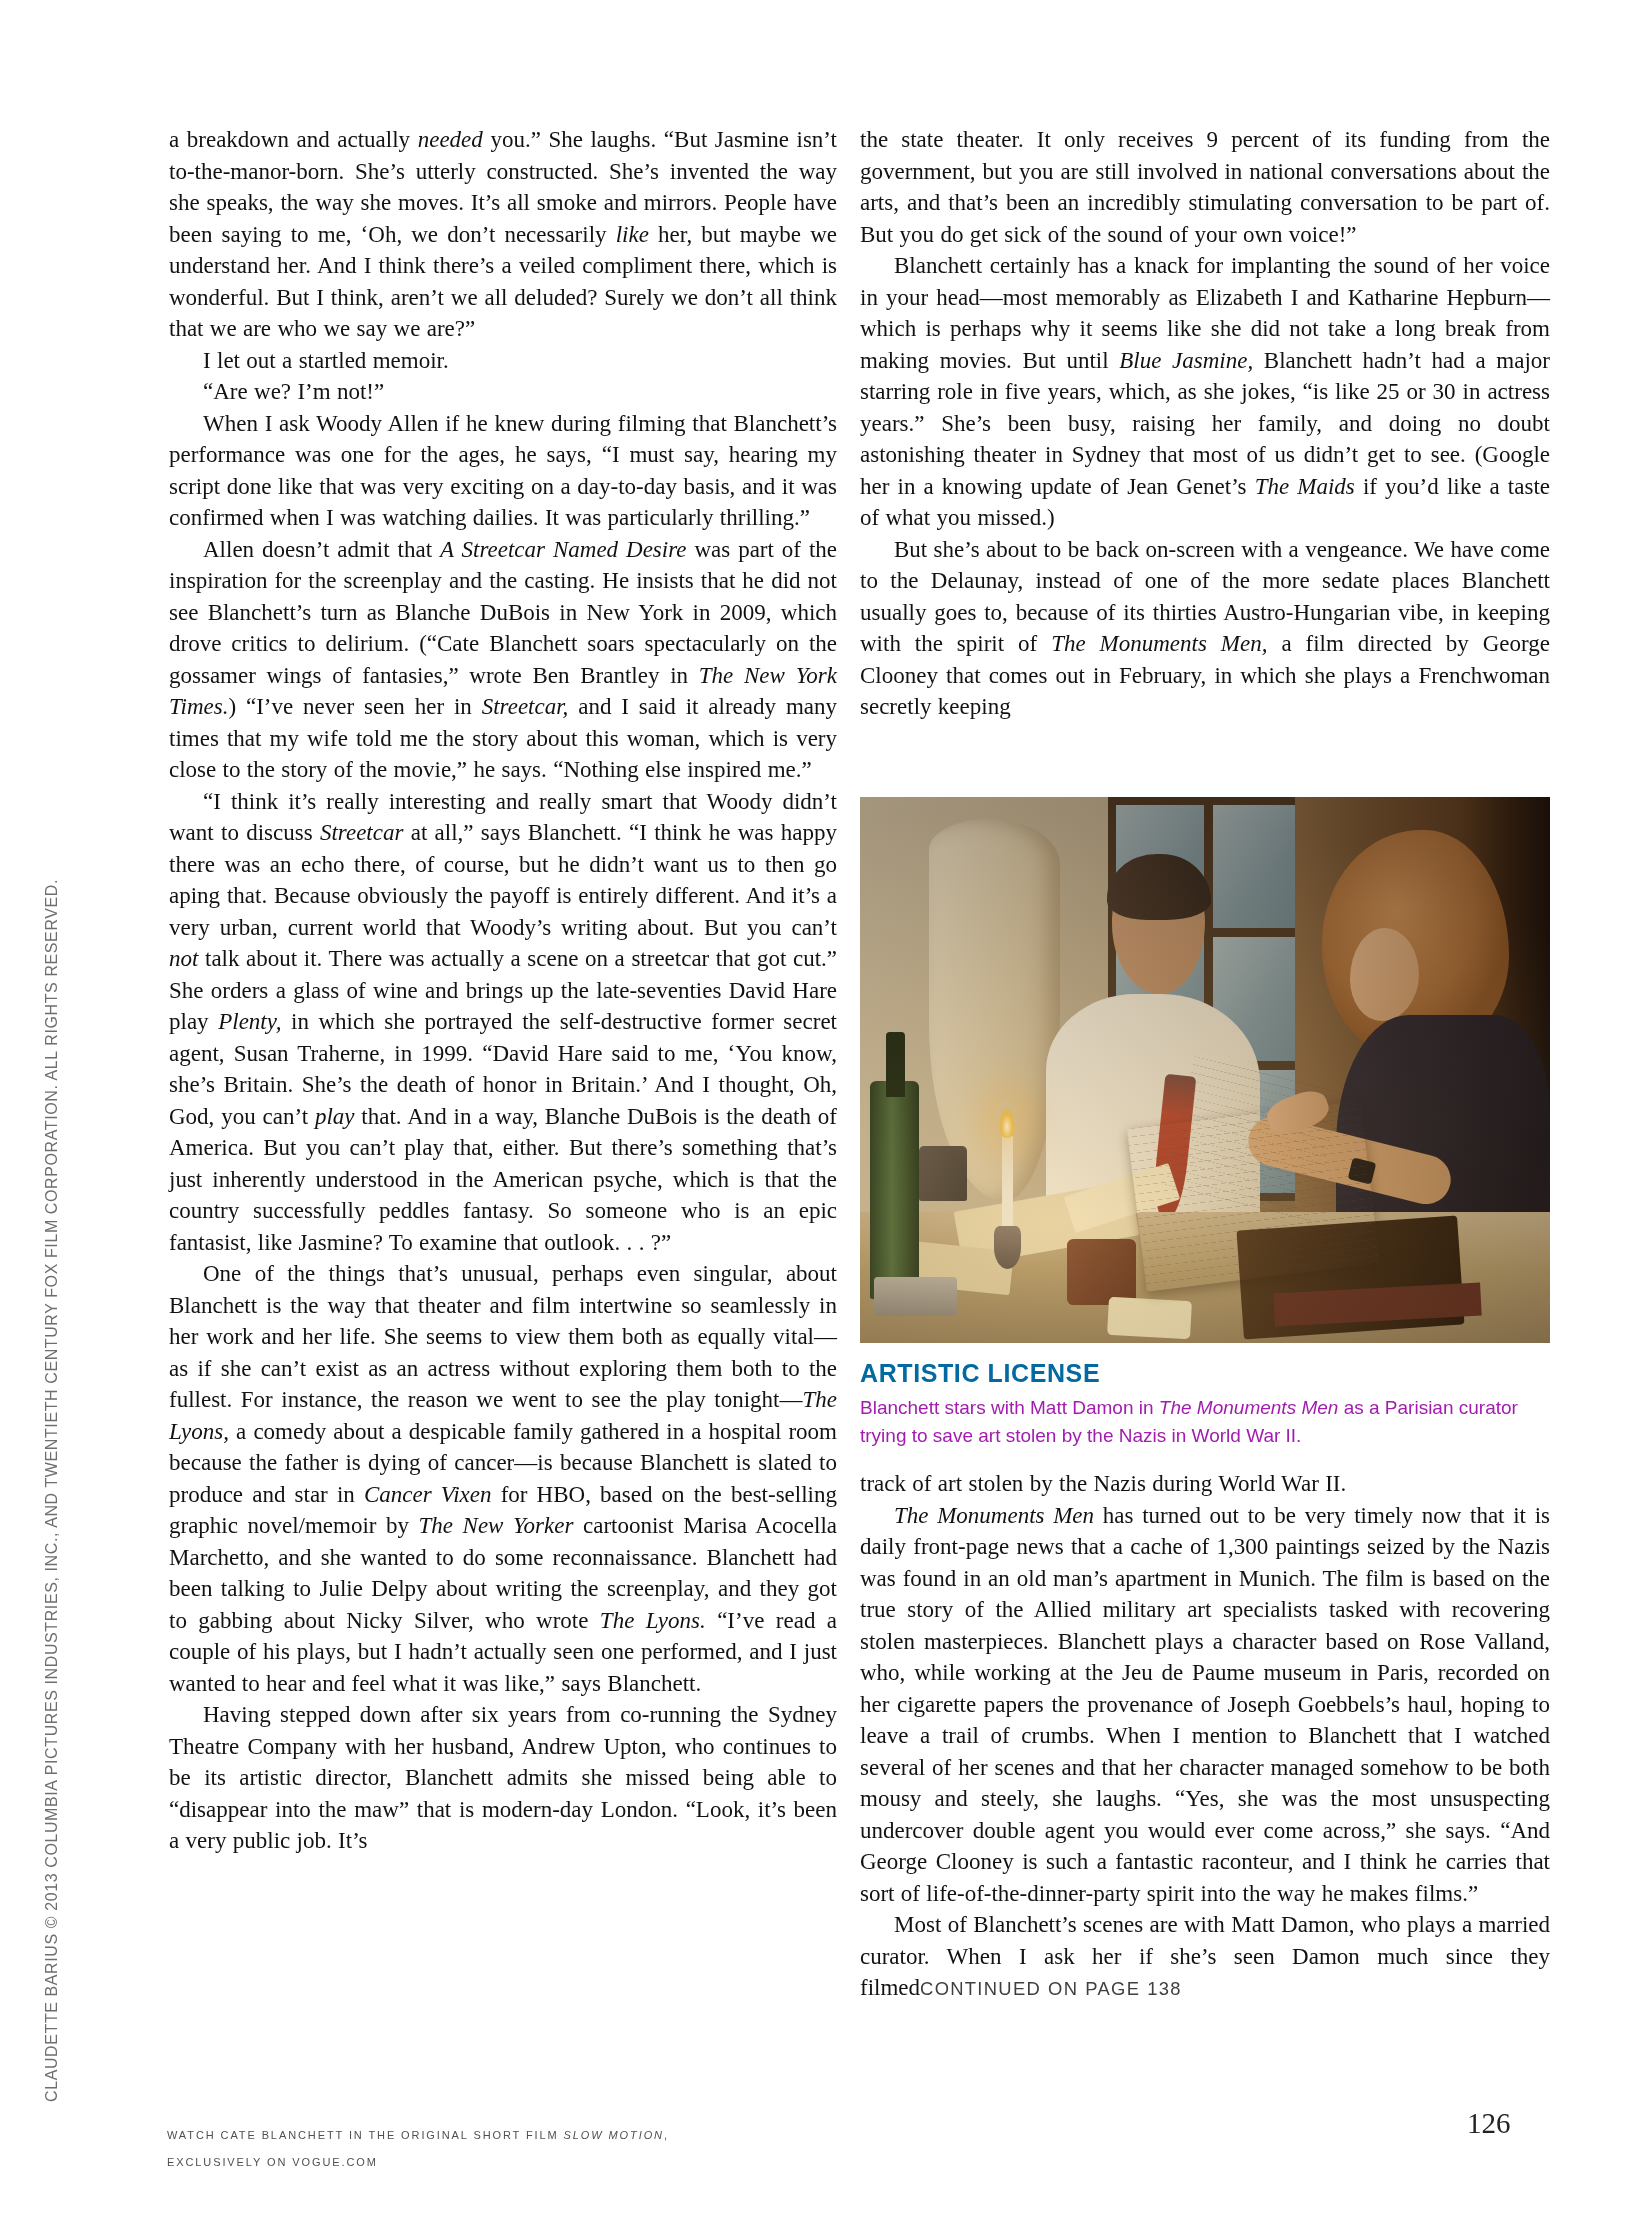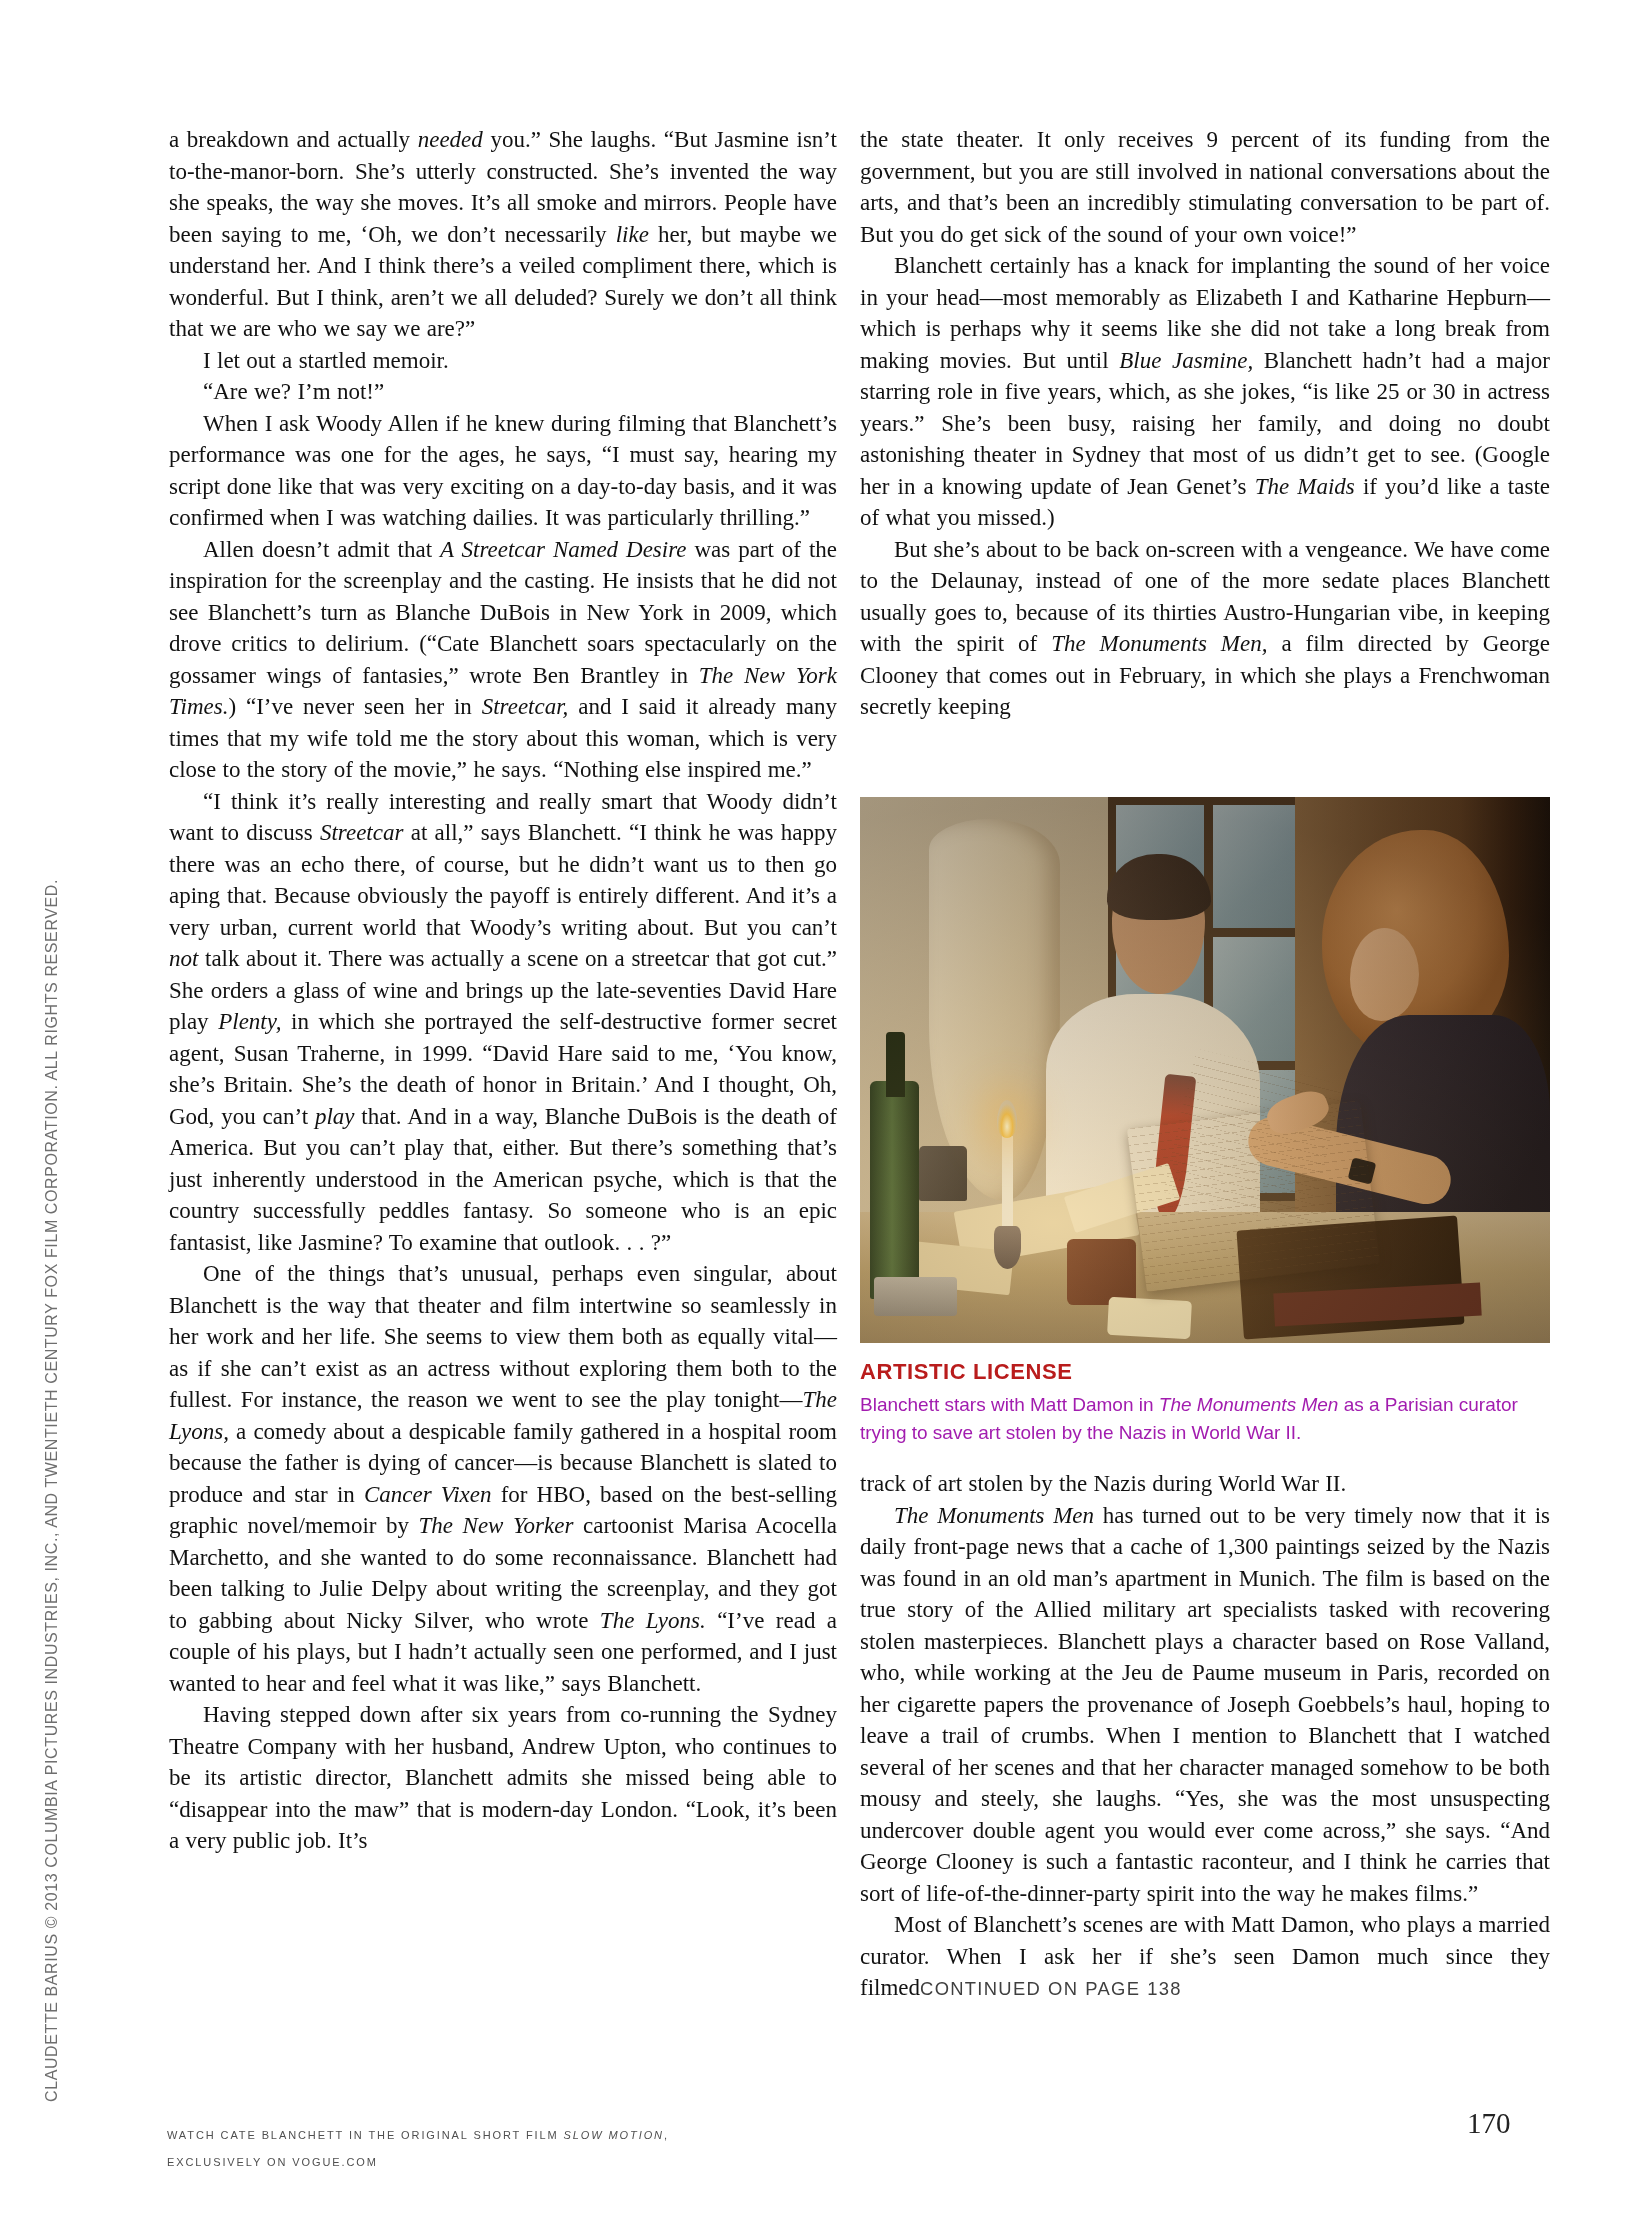--- a/index.html
+++ b/index.html
@@ -15,21 +15,21 @@
   .cont{
     font-family:"Liberation Sans", sans-serif;font-size:18.4px;letter-spacing:1.3px;
     color:#3f3f3f;white-space:nowrap;
   }
   #col-left{left:169px;top:124px;width:668px;}
   #col-right-top{left:860px;top:124px;width:690px;}
   #col-right-bottom{left:860px;top:1468px;width:690px;}
 
   
   #caption{left:860px;top:1359px;width:671px;position:absolute;font-family:"Liberation Sans", sans-serif;}
-  #caption .cap-title{font-weight:bold;font-size:22px;letter-spacing:0.6px;color:#b91c1c;margin:0;}
+  #caption .cap-title{font-weight:bold;font-size:25px;letter-spacing:0.6px;color:#0369a1;margin:0;}
   #caption .cap-body{font-size:19px;line-height:28px;color:#a21caf;margin-top:6.3px;}
 
   
   #footer-note{
     position:absolute;left:167px;top:2122px;width:532px;
     font-family:"Liberation Sans", sans-serif;font-size:11px;letter-spacing:1.9px;
     line-height:27px;color:#4f4f4f;
   }
   #page-number{position:absolute;left:1467px;top:2107px;font-size:29px;color:#222;}
   #photo-credit{
@@ -189,16 +189,16 @@
 </div>
 
 <div id="col-right-bottom" class="col">
     <p class="para"><span>track of art stolen by the Nazis during World War II.</span></p>
     <p class="para ind"><span class="it">The Monuments Men</span><span> has turned out to be very timely now that it is daily front-page news that a cache of 1,300 paintings seized by the Nazis was found in an old man’s apartment in Munich. The film is based on the true story of the Allied military art specialists tasked with recovering stolen masterpieces. Blanchett plays a character based on Rose Valland, who, while working at the Jeu de Paume museum in Paris, recorded on her cigarette papers the provenance of Joseph Goebbels’s haul, hoping to leave a trail of crumbs. When I mention to Blanchett that I watched several of her scenes and that her character managed somehow to be both mousy and steely, she laughs. “Yes, she was the most unsuspecting undercover double agent you would ever come across,” she says. “And George Clooney is such a fantastic raconteur, and I think he carries that sort of life-of-the-dinner-party spirit into the way he makes films.”</span></p>
     <p class="para ind"><span>Most of Blanchett’s scenes are with Matt Damon, who plays a married curator. When I ask her if she’s seen Damon much since they filmed</span><span class="cont">CONTINUED ON PAGE 138</span></p>
   </div>
 
 <div id="footer-note"><span>WATCH CATE BLANCHETT IN THE ORIGINAL SHORT FILM </span><span class="it">SLOW MOTION</span><span>, EXCLUSIVELY ON VOGUE.COM</span></div>
 
-<div id="page-number">170</div>
+<div id="page-number">126</div>
 
 <div id="photo-credit">CLAUDETTE BARIUS © 2013 COLUMBIA PICTURES INDUSTRIES, INC., AND TWENTIETH CENTURY FOX FILM CORPORATION. ALL RIGHTS RESERVED.</div>
 
 
 </body></html>

